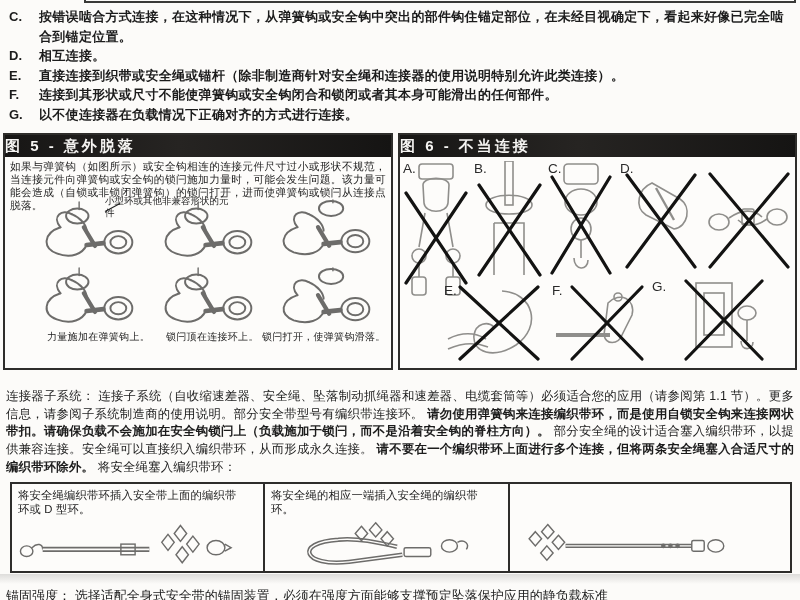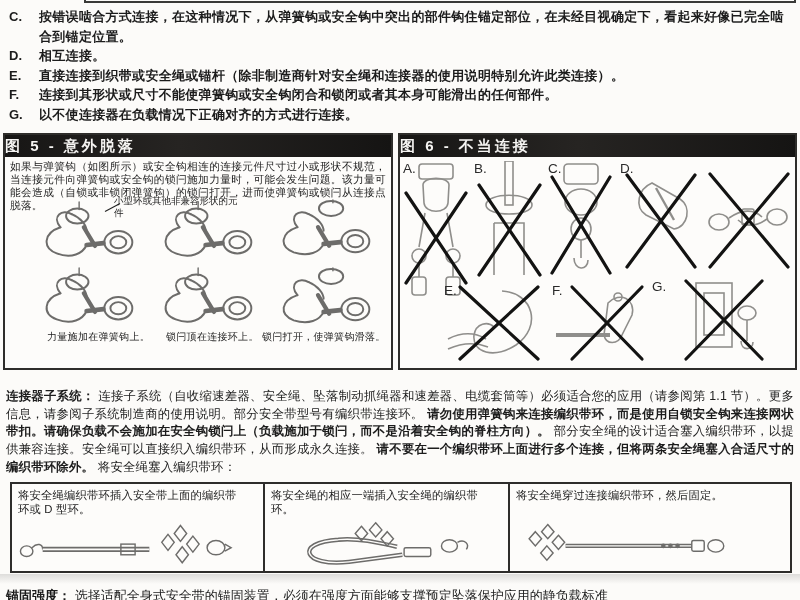--- a/index.html
+++ b/index.html
@@ -19,30 +19,30 @@
   .figs{position:absolute;top:133px;left:3px;width:794px;height:237px;display:flex;gap:5px}
   .fig{position:relative;border:2px solid #2e2d2b;background:#fdfcfa}
   .fig5{width:390px}
   .fig6{width:399px}
   .figtitle{height:22px;background:linear-gradient(90deg,#171615,#262422 45%,#151413);
         color:#f5f4f2;font-size:15px;font-weight:700;line-height:22px;letter-spacing:3px}
   .figbody{position:relative;height:209px}
   .fig5intro{padding:3px 5px 0 5px;font-size:10.7px;line-height:13px;text-align:justify;letter-spacing:.2px}
   .hook{position:absolute;width:112px;height:60px}
   .f5cap{position:absolute;top:173px;font-size:10px;white-space:nowrap;letter-spacing:.3px}
-  .annot{position:absolute;left:109px;top:38px;width:126px;font-size:9.5px;line-height:11.5px}
+  .annot{position:absolute;left:100px;top:38px;width:126px;font-size:9.5px;line-height:11.5px}
   .leader{position:absolute;left:99px;top:50px;width:17px;border-top:1.6px solid #222;transform:rotate(-28deg)}
   
   .xfig{position:absolute}
   .xfig svg{position:absolute;left:0;top:0;width:100%;height:100%}
   .xlbl{position:absolute;left:0;top:0;font-size:13.5px;color:#2a2a2a;z-index:2}
   
   .para{position:absolute;top:388px;left:6px;width:788px;font-size:12.4px;line-height:17.7px;
         text-align:justify;letter-spacing:.2px}
-  .lead{font-weight:700}
+  .lead{font-weight:400}
   .seg-b{font-weight:700}
   
   .steps{position:absolute;top:482px;left:10px;width:782px;height:91px;display:flex;
         border:2px solid #2e2d2b;background:#fdfcfa}
   .cell{position:relative;border-right:2px solid #2e2d2b;padding:4px 19px 2px 6px}
   .cell:last-child{border-right:none}
   .c1{width:253px}.c2{width:245px}.c3{flex:1}
   .stepcap{font-size:11.3px;line-height:14px;letter-spacing:.2px}
   .stepart{position:absolute;left:4px;right:4px;bottom:2px;height:48px}
   
@@ -315,21 +315,20 @@
           <path d="M104 6 L111 14 L104 22 L97 14 Z"></path>
           <path d="M120 2 L127 10 L120 18 L113 10 Z"></path>
           <path d="M133 12 L140 20 L133 28 L126 20 Z"></path>
           <rect x="152" y="30" width="30" height="10" rx="2"></rect>
           <ellipse cx="203" cy="28" rx="9" ry="7"></ellipse>
           <path d="M212 24 C220 20 226 26 222 32"></path>
         </g>
       </svg>
     </div>
     <div class="cell c3">
-      <div class="stepcap">将安全绳穿过连接编织带环，然后固定。</div>
       <svg class="stepart" viewBox="0 0 250 54">
         <g fill="none" stroke="#6d6c6a" stroke-width="1.6">
           <path d="M24 12 L31 20 L24 28 L17 20 Z"></path>
           <path d="M38 4 L45 12 L38 20 L31 12 Z"></path>
           <path d="M50 16 L57 24 L50 32 L43 24 Z"></path>
           <path d="M37 28 L44 36 L37 44 L30 36 Z"></path>
           <path d="M58 28 H200" stroke-width="5"></path>
           <path d="M58 28 H200" stroke="#fdfcfa" stroke-width="1.6"></path>
           <circle cx="168" cy="28" r="1.8" fill="#6d6c6a"></circle>
           <circle cx="176" cy="28" r="1.8" fill="#6d6c6a"></circle>

